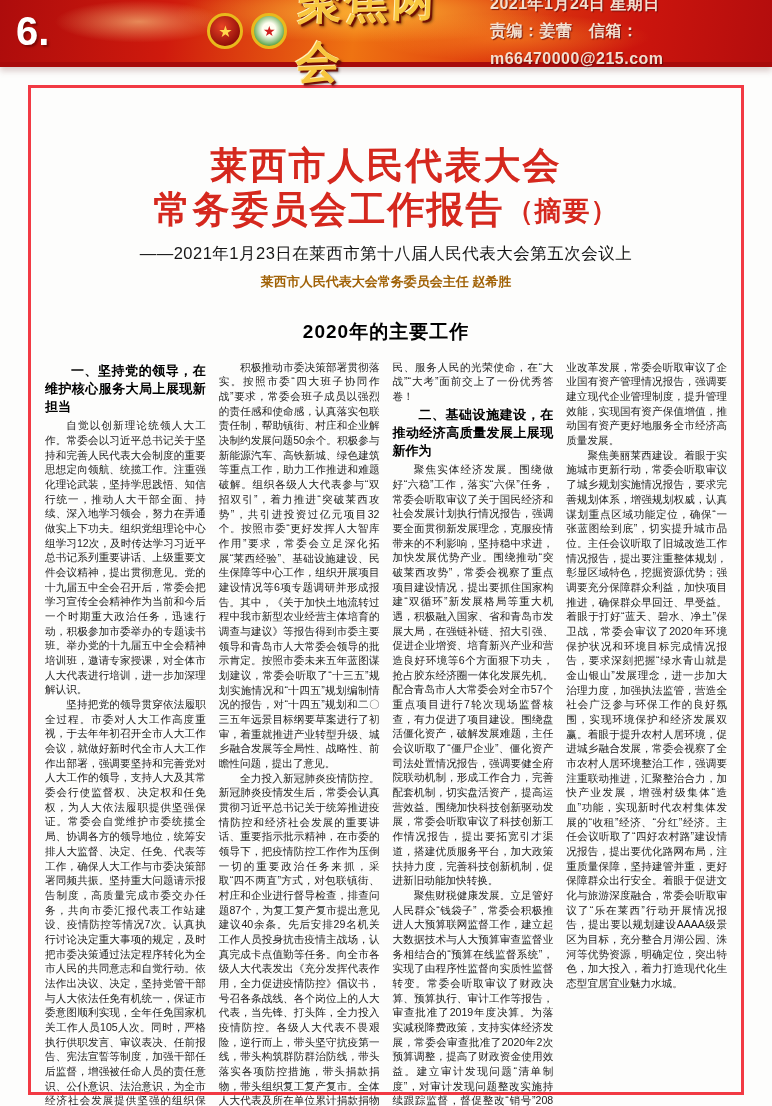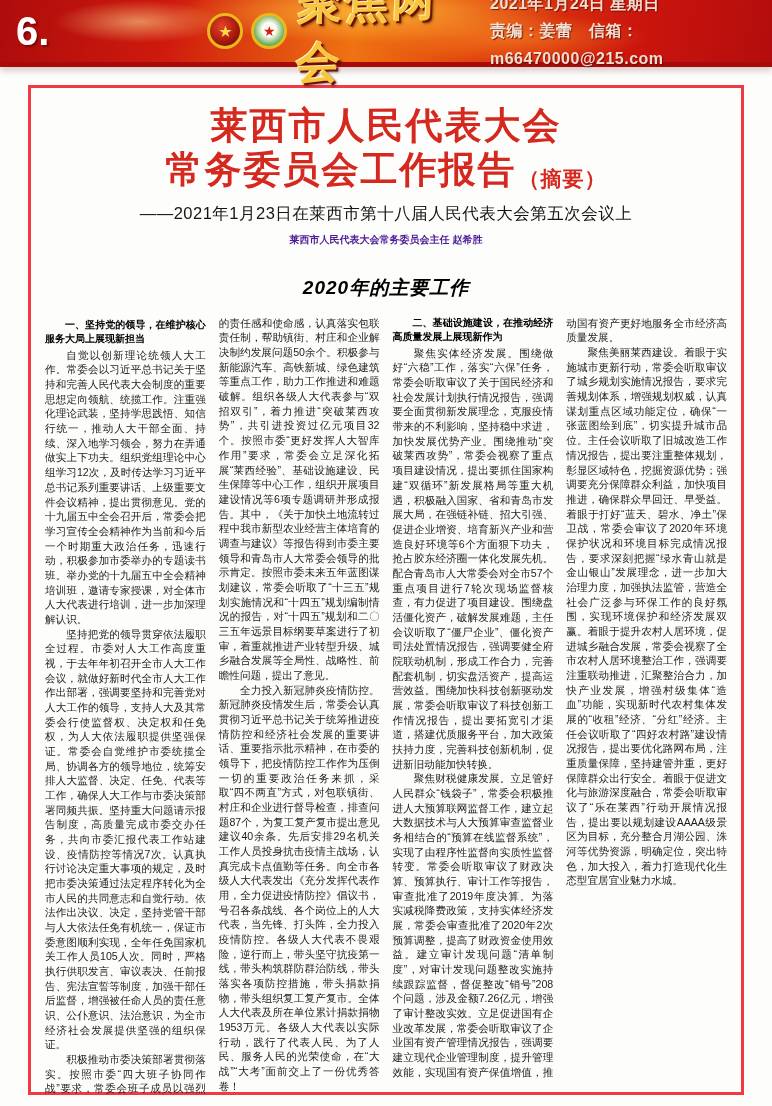--- a/index.html
+++ b/index.html
@@ -27,36 +27,36 @@
   .masthead{margin-left:10px;font-size:44px;font-weight:900;letter-spacing:3px;
     color:#f8c63e;transform:rotate(-2deg) skewX(-4deg);
     text-shadow:-1px -1px 0 #fff0b8,2px 2px 1px #6d0d05,3px 3px 3px rgba(0,0,0,.4);}
   .banner-info{margin-left:28px;font-size:16px;line-height:1.7;color:rgba(250,240,225,.92);
     text-shadow:1px 1px 1px rgba(100,10,10,.8);letter-spacing:.5px;font-weight:bold;}
 
   
   .article-frame{box-sizing:border-box;margin:18px 28px 0;height:1010px;
     border:3px solid #f23a44;padding:16px 14px 0;background:#fdfdfc;}
 
-  .title-block{text-align:center;}
+  .title-block{text-align:center;margin-top:40px;}
   .t-line{display:block;font-size:37px;font-weight:900;color:#d5281e;
     line-height:1.2;letter-spacing:2px;}
-  .t-line2-wrap{display:flex;align-items:flex-end;justify-content:center;gap:2px;}
-  .t-suffix{font-size:21px;font-weight:700;color:#d5281e;letter-spacing:1px;}
+  .t-line2-wrap{display:flex;align-items:center;justify-content:center;gap:2px;}
+  .t-suffix{font-size:27px;font-weight:700;color:#d5281e;letter-spacing:1px;}
   .subtitle{margin-top:10px;font-size:16.5px;color:#151515;letter-spacing:.5px;text-align:center;}
-  .byline{margin-top:8px;font-size:10px;font-weight:700;color:#4c1d95;}
+  .byline{margin-top:8px;font-size:13px;font-weight:700;color:#a16207;}
   .section-heading{margin:28px 0 0;text-align:center;font-size:19px;font-weight:900;
-    color:#000;letter-spacing:1px;font-style:italic;}
+    color:#000;letter-spacing:1px;}
 
   
   .columns{margin-top:15px;height:792px;overflow:hidden;
     column-count:4;column-gap:13px;column-fill:auto;
     font-size:10.6px;line-height:1.385;text-align:justify;color:#1c1c1c;}
   .para{margin:0;text-indent:2em;word-break:break-all;}
-  .bhead{margin:2px 0;text-indent:2em;font-weight:900;font-size:10px;
+  .bhead{margin:2px 0;text-indent:2em;font-weight:900;font-size:13px;
     line-height:1.4;color:#000;word-break:break-all;}
 </style>
 </head>
 <body>
 
 <div class="page">
 
   <header class="banner">
     <div class="page-num">6.</div>
     <div class="emblems">

